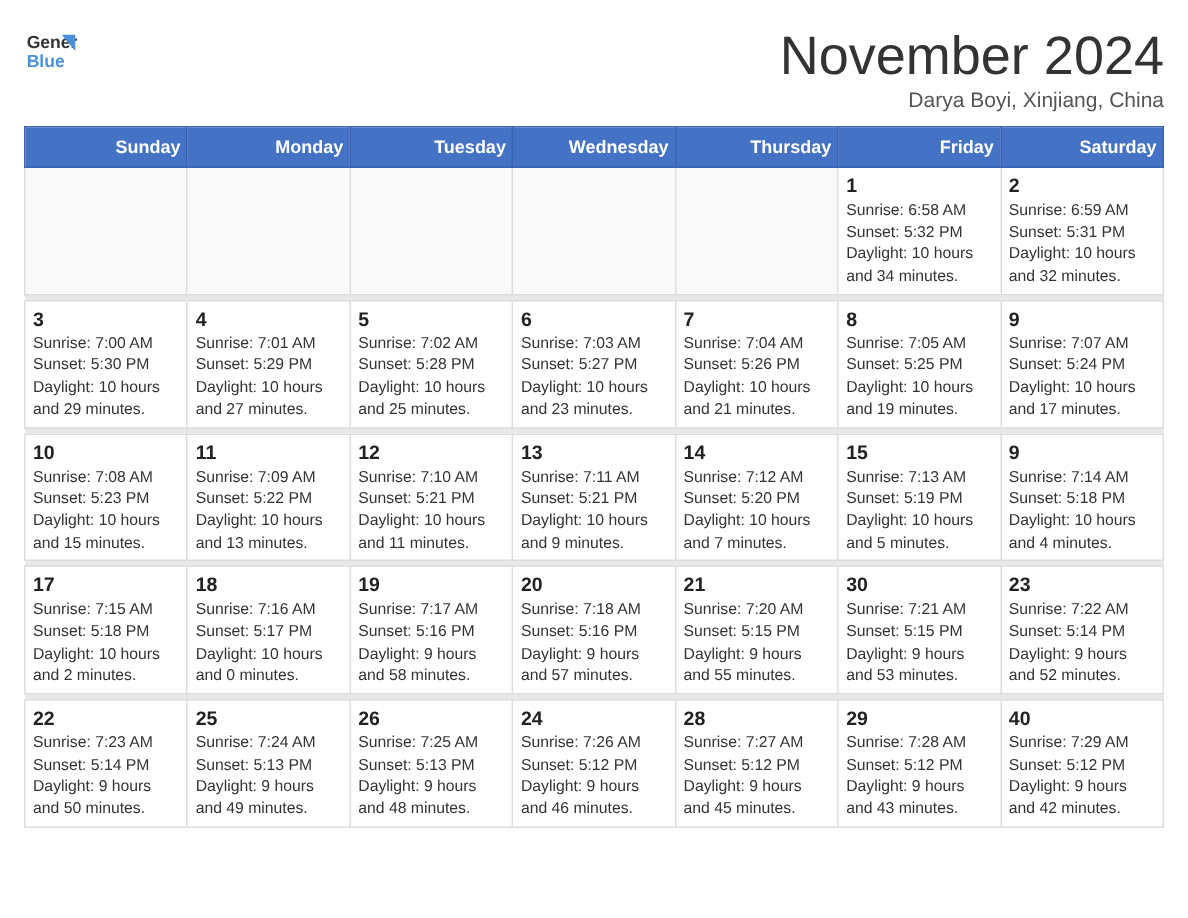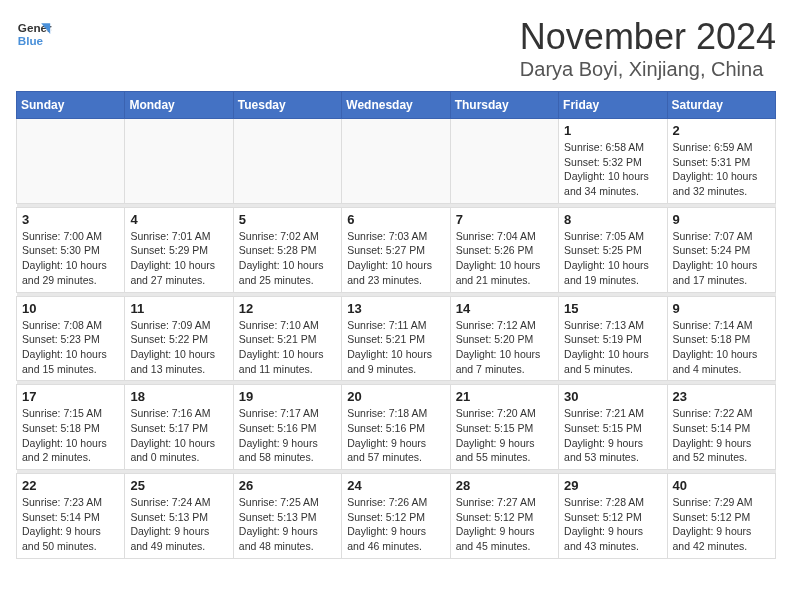--- a/index.html
+++ b/index.html
@@ -19,41 +19,42 @@
     .logo {
       display: flex;
       align-items: center;
       gap: 4px;
     }
     .logo-icon {
       width: 36px;
       height: 36px;
     }
     .title-area {
+      text-align: right;
     }
     .month-title {
       font-size: 36px;
       font-weight: 300;
       color: #333;
     }
     .location-title {
-      font-size: 20px;
+      font-size: 14px;
       color: #555;
       font-weight: normal;
     }
     .calendar {
       width: 100%;
       border-collapse: collapse;
       font-size: 11px;
     }
     .calendar th {
       background: #4472c4;
       color: #fff;
       padding: 6px 4px;
-      text-align: left;
+      text-align: right;
       font-size: 12px;
       font-weight: bold;
       border: 1px solid #3a62b0;
     }
     .calendar td {
       border: 1px solid #ddd;
       vertical-align: top;
       padding: 4px 5px;
       width: 108px;
       min-height: 80px;

